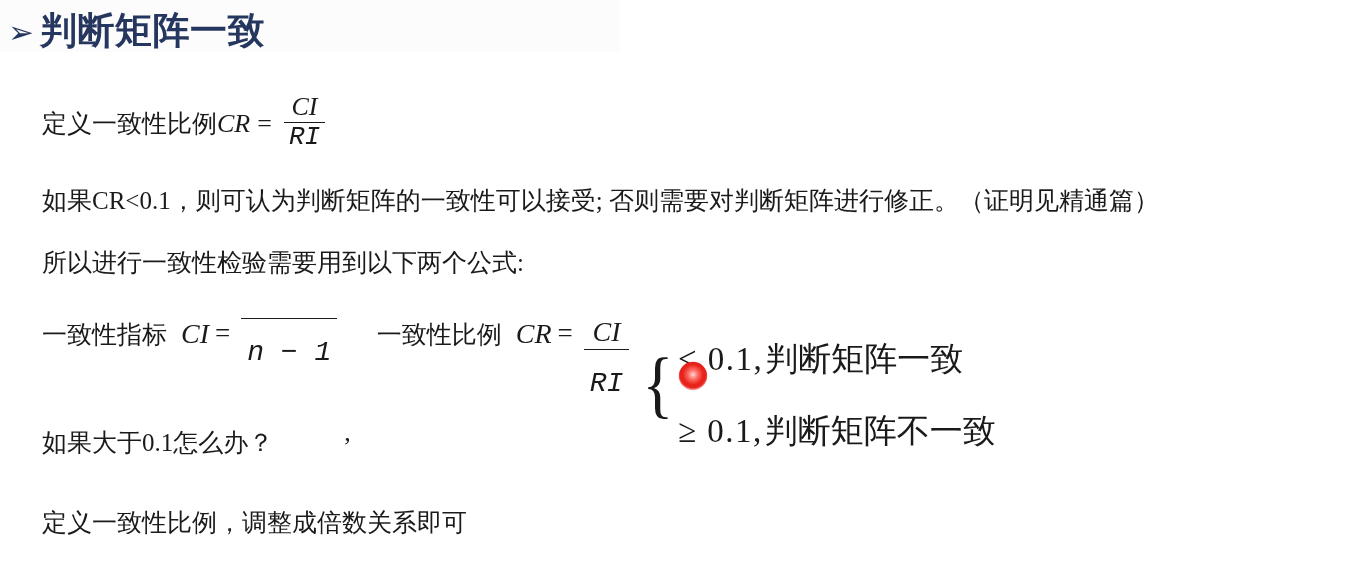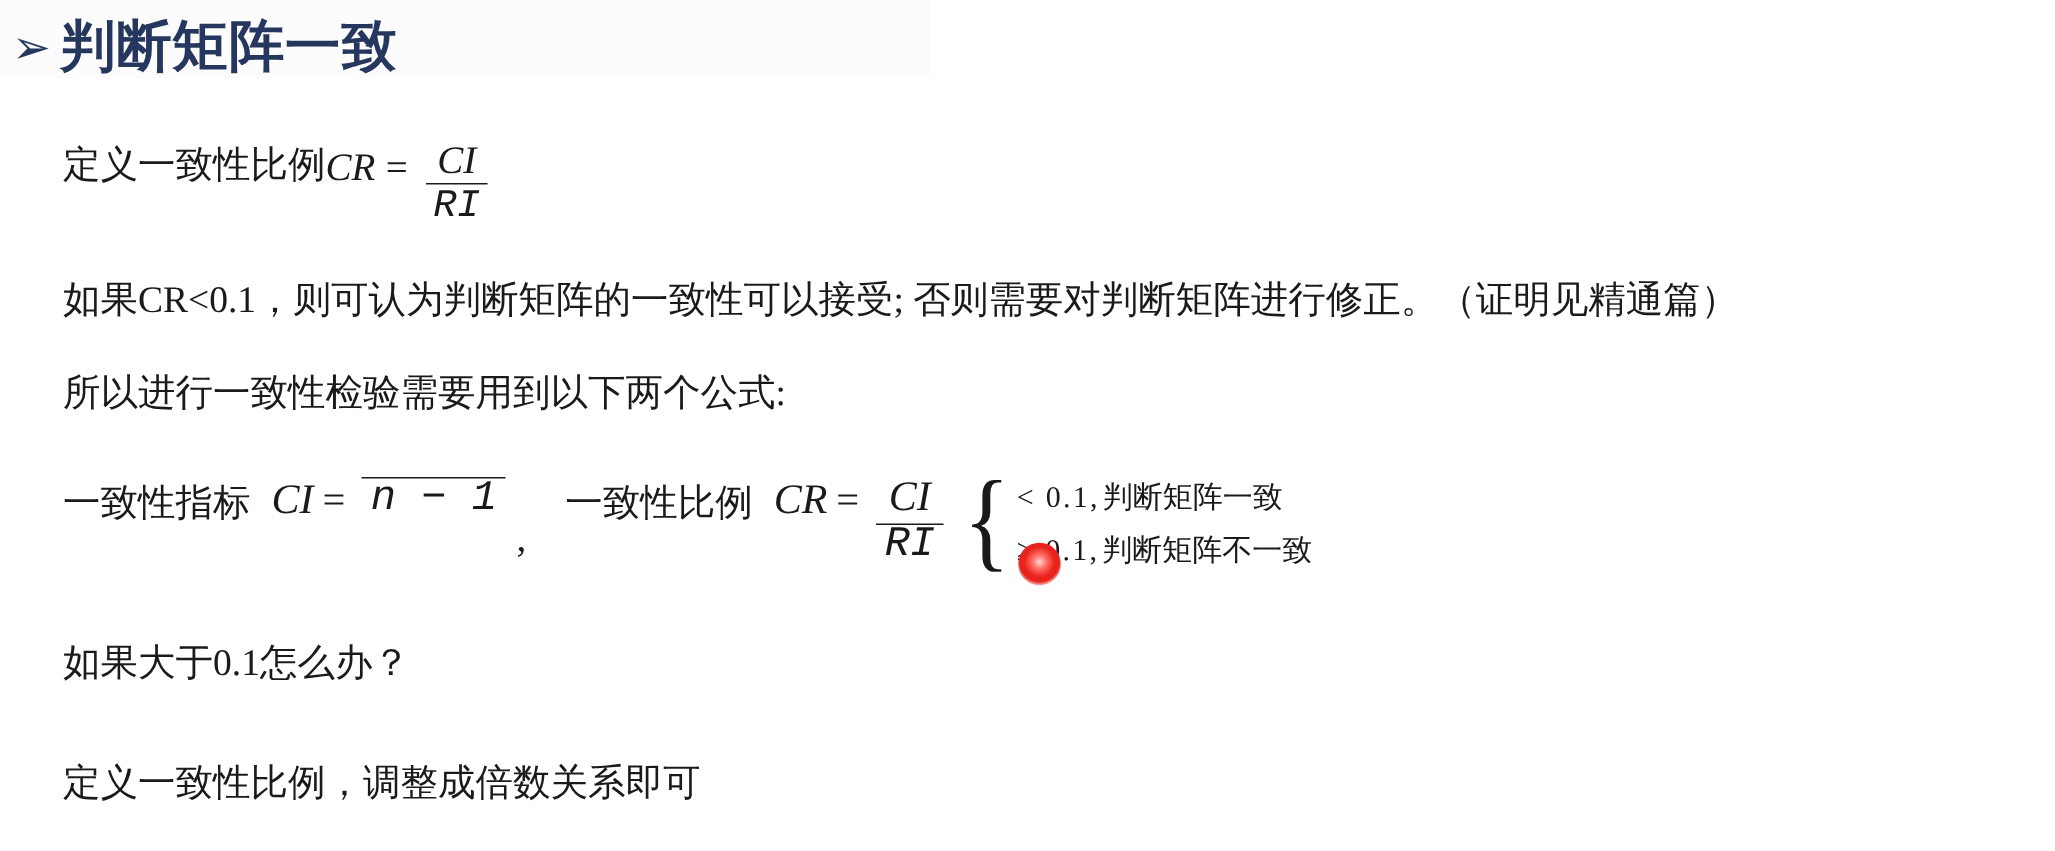--- a/index.html
+++ b/index.html
@@ -89,20 +89,21 @@
   .frac .den {
     border-top: 1.6px solid #1a1a1a;
     padding: 1px 5px 0 5px;
     font-family: Liberation Mono, monospace;
   }
 
   
   #formula-cr-def {
     top: 96px;
     display: flex;
+    align-items: center;
     font-size: 26px;
   }
   #formula-cr-def .cjk { font-size: 25px; font-style: normal; }
   #formula-cr-def .frac { font-size: 25px; transform: translateY(-2px); }
 
   #para-cr-accept { top: 186px; }
   #para-two-formulas { top: 248px; }
 
   
   #formula-main {
@@ -131,21 +132,21 @@
   .sub {
     font-size: 0.62em;
     font-style: normal;
     vertical-align: -0.22em;
     letter-spacing: 0.3px;
   }
   .frac-big {
     font-size: 27px;
   }
   .frac-big .num { padding: 0 6px 2px 6px; }
-  .frac-big .den { padding: 0 6px 0 6px; }
+  .frac-big .den { padding: 20px 6px 0 6px; }
 
   .comma-sep {
     font-size: 26px;
     margin: 0 4px 0 2px;
     align-self: flex-end;
     padding-bottom: 6px;
   }
 
   
   .cases {
@@ -161,23 +162,24 @@
     transform: translateY(-2px) scaleX(0.88);
     margin-right: 2px;
   }
   .cases-rows {
     display: flex;
     flex-direction: column;
     justify-content: center;
     gap: 8px;
   }
   .case-row {
-    font-size: 20px;
-    white-space: nowrap;
-    font-family: "Liberation Serif", "DejaVu Serif", serif;
+    font-size: 33px;
+    white-space: nowrap;
+    font-family: "Liberation Serif", "DejaVu Serif", serif;
+    margin-top: 19px;
   }
   .case-row .cmp {
     font-style: normal;
     margin-right: 2px;
     letter-spacing: 1.5px;
   }
 
   
   .laser {
     position: absolute;

